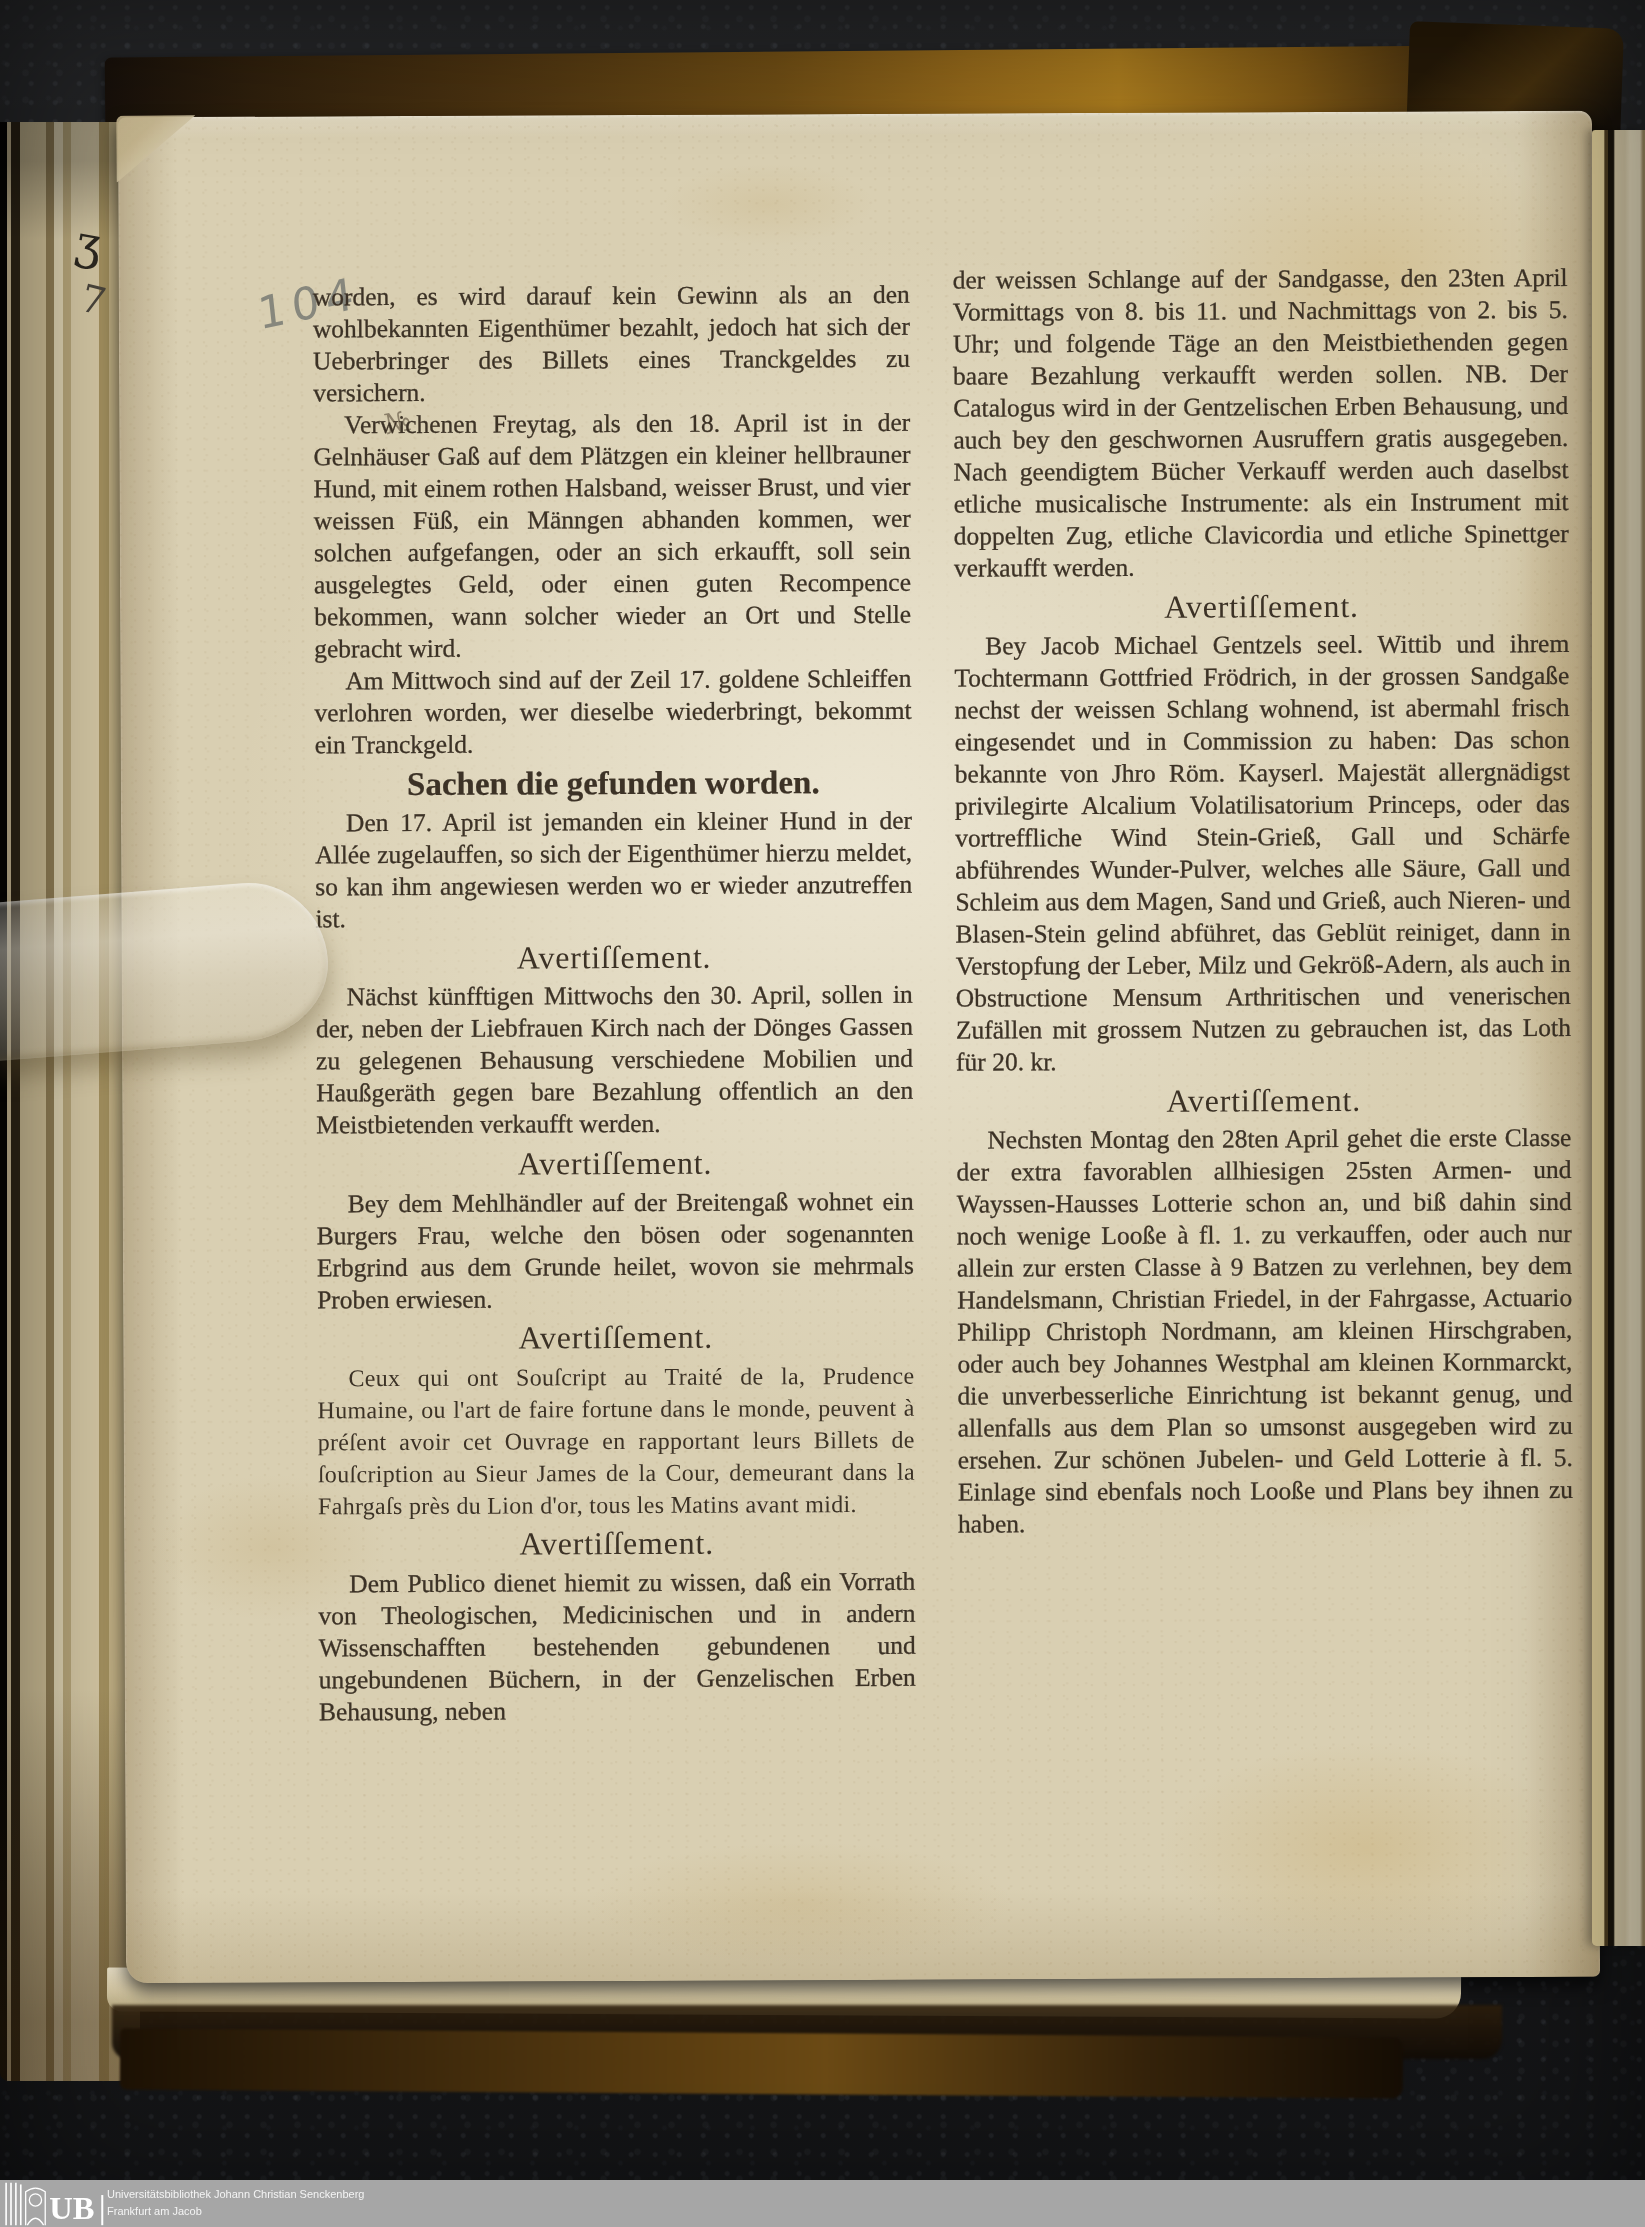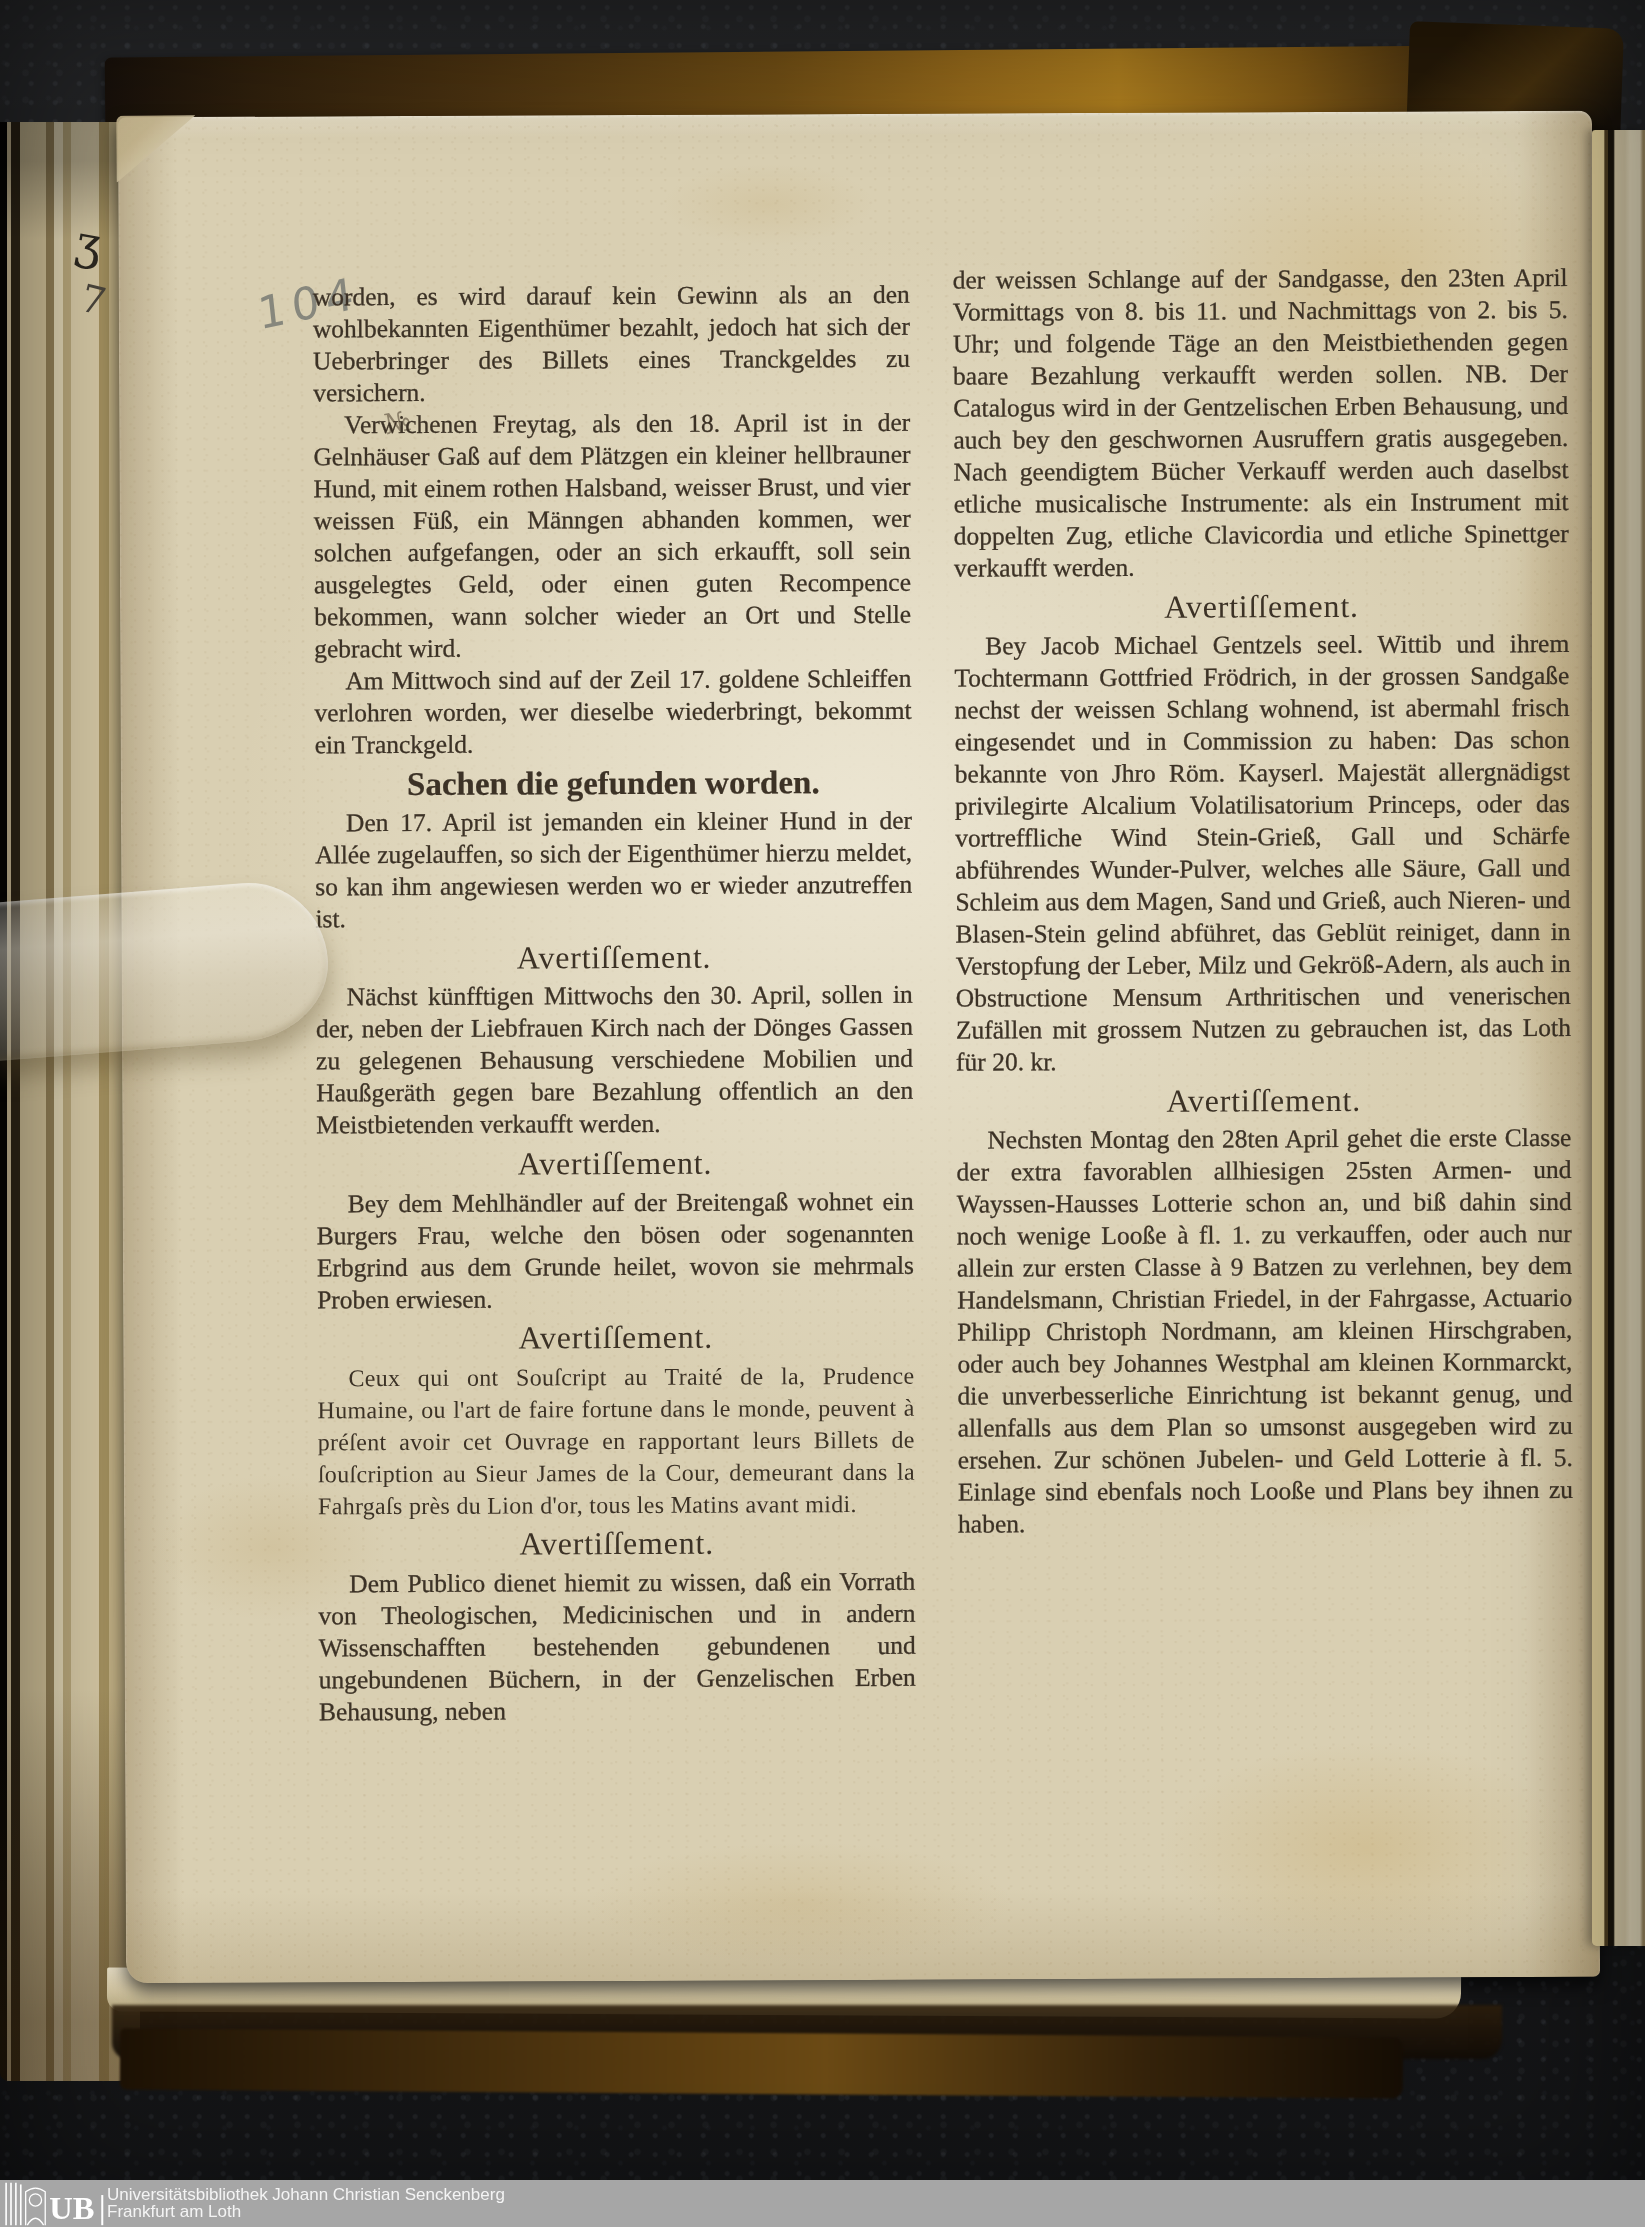--- a/index.html
+++ b/index.html
@@ -156,21 +156,21 @@
   }
   
   .footer-bar {
     position:absolute; left:0; top:2180px; width:1645px; height:48px;
     background:#a6a6a6;
     font-family:"Liberation Sans","DejaVu Sans",sans-serif;
   }
   .ub-logo { position:absolute; left:3.3px; top:1.6px; }
   .footer-text {
     position:absolute; left:107px; top:5.8px; color:#f4f4f4;
-    font-size:17px; line-height:17.3px;
+    font-size:11px; line-height:17.3px;
   }
 </style>
 </head>
 <body>
 
 <div class="cover-bg"></div>
 
 <div class="leather-top"></div>
 <div class="leather-top-right"></div>
 <div class="torn-bit torn-a"></div>
@@ -238,16 +238,16 @@
       <line x1="21" y1="3" x2="21" y2="53"></line>
       <path d="M27,53 L27,12 Q39,3 51,12 L51,53" stroke-width="1.6"></path>
       <circle cx="39" cy="22" r="7.5" stroke-width="1.6"></circle>
       <path d="M29,53 Q39,36 49,53" stroke-width="1.6"></path>
       <line x1="121" y1="16" x2="121" y2="53" stroke-width="2.5"></line>
     </g>
     <text x="56" y="46" fill="#ffffff" font-family="Liberation Serif, DejaVu Serif, serif" font-size="40" font-weight="bold">UB</text>
   </svg>
   <div class="footer-text">
     <div>Universitätsbibliothek Johann Christian Senckenberg</div>
-    <div>Frankfurt am Loth</div>
+    <div>Frankfurt am Jacob</div>
   </div>
 </div>
 
 
 </body></html>

